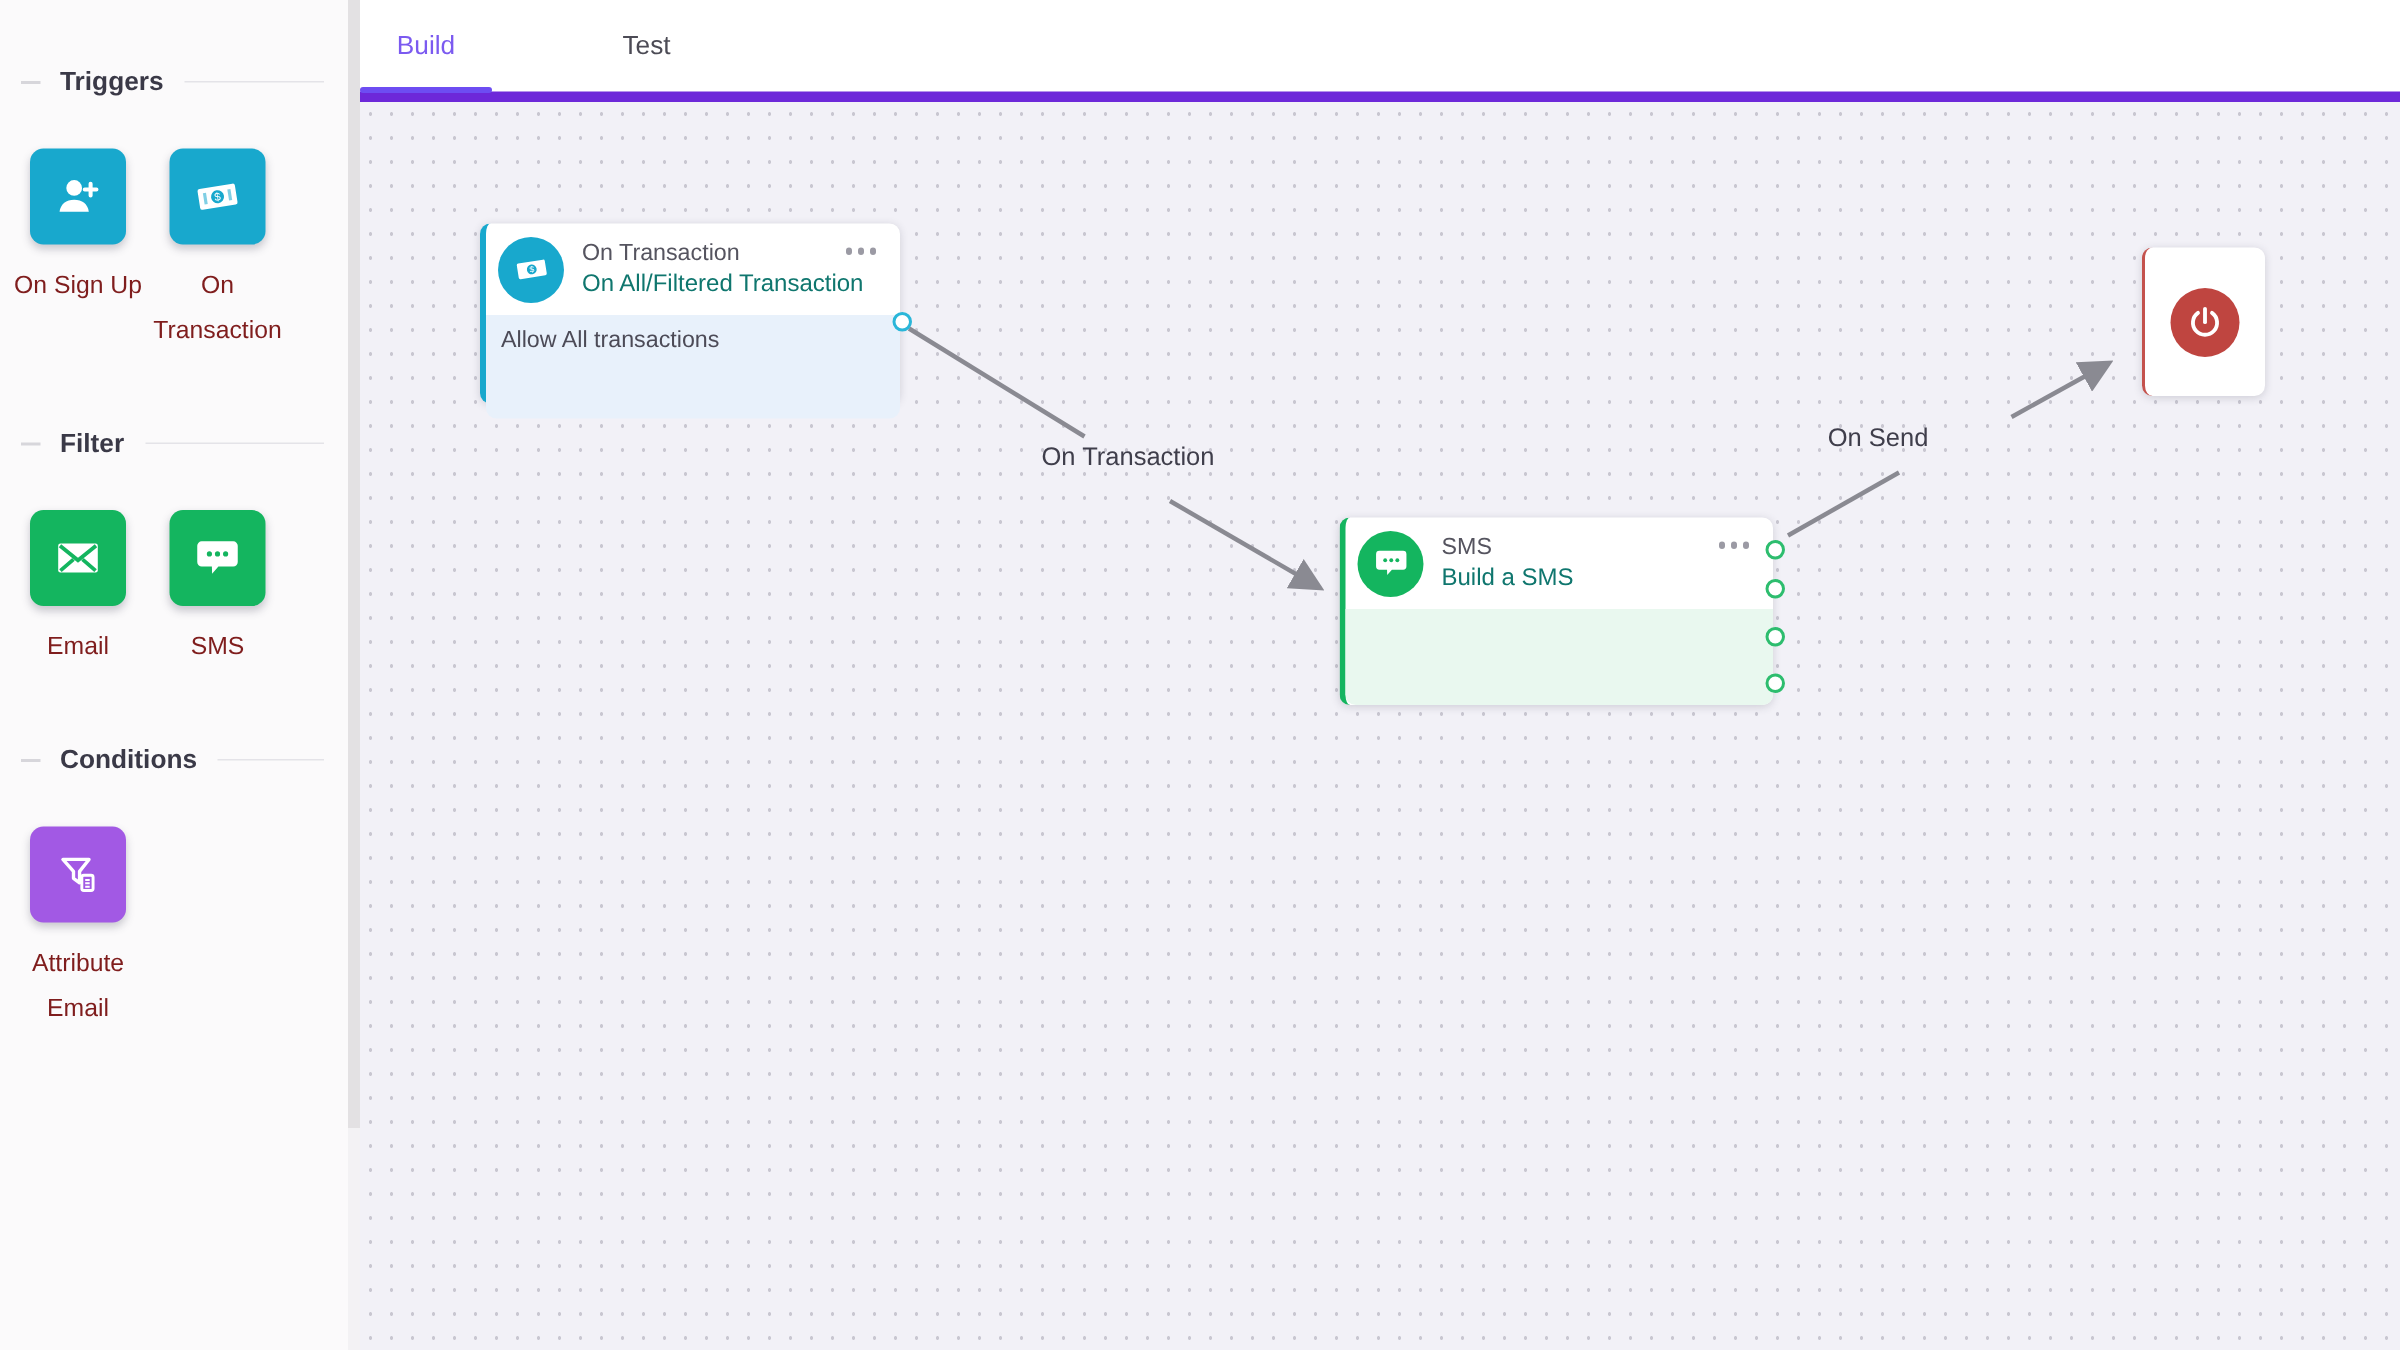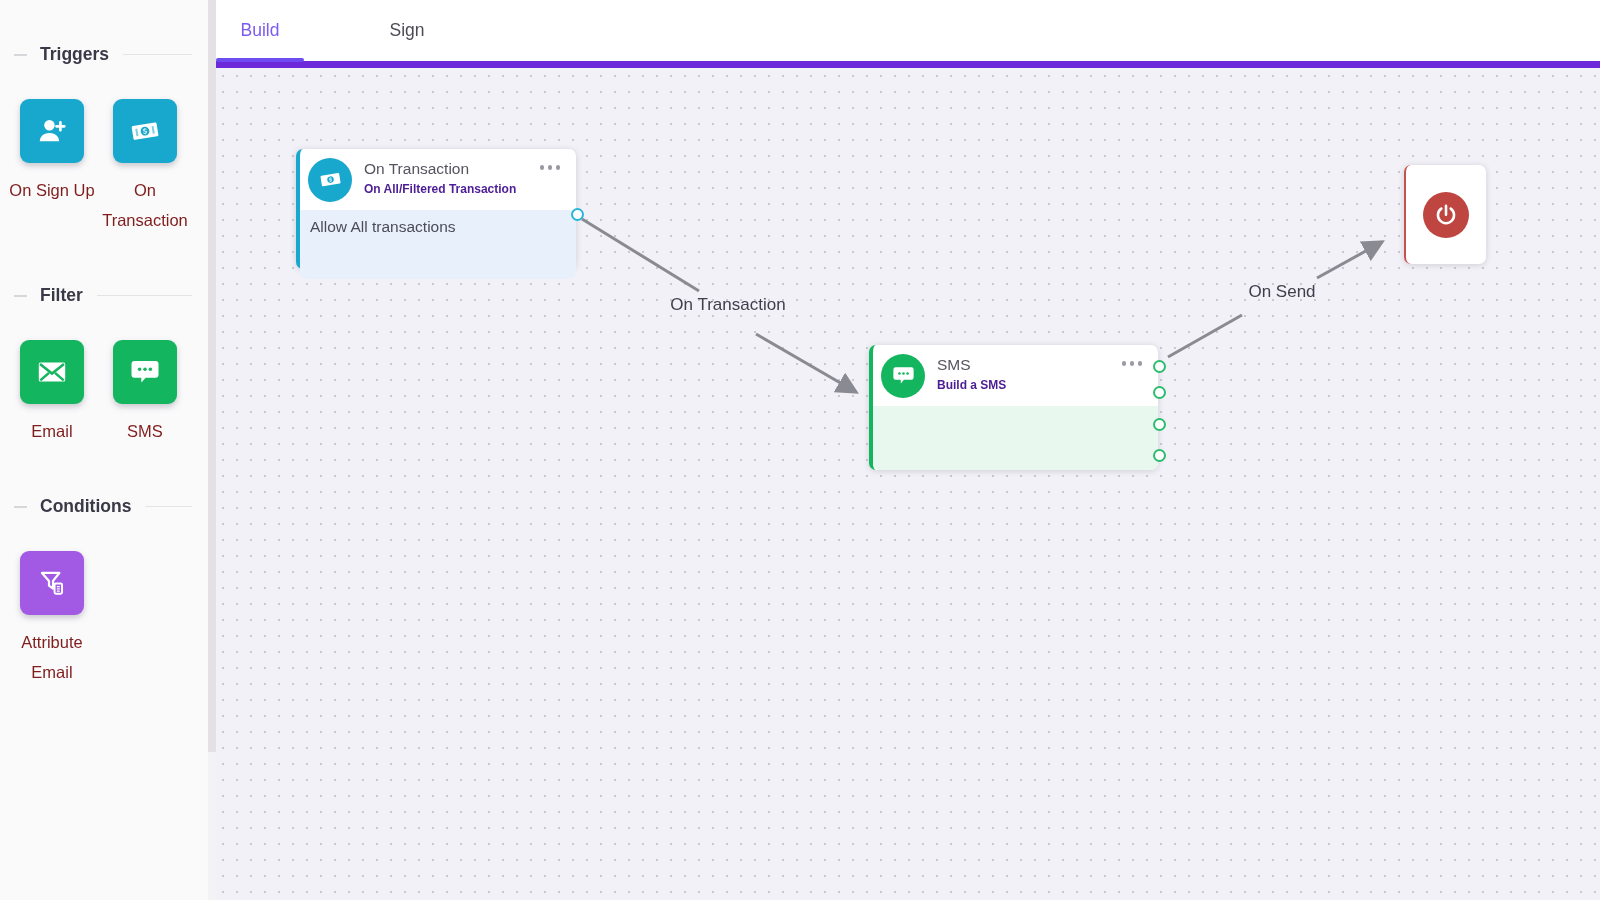--- a/index.html
+++ b/index.html
@@ -1,20 +1,20 @@
 <!DOCTYPE html>
 <html><head>
 <meta charset="utf-8">
 <style>
   * { margin:0; padding:0; box-sizing:border-box; }
   html,body { width:1600px; height:900px; overflow:hidden; font-family:"Liberation Sans", sans-serif; }
   .app { display:flex; width:1600px; height:900px; background:#fff; }
 
   
-  aside { width:208px; flex:none; background:#fbfafb; padding-top:44px; overflow:hidden; }
+  aside { width:232px; flex:none; background:#fbfafb; padding-top:44px; overflow:hidden; }
   .section { margin-bottom:50px; }
   .sec-head { display:flex; align-items:center; padding-right:16px; }
   .sec-dash { width:13px; height:2px; background:#d7d6db; margin-left:14px; flex:none; }
   .sec-title { margin-left:13px; font-size:17.5px; font-weight:700; color:#3a3947; }
   .sec-line { flex:1; height:1px; background:#e4e3e8; margin-left:14px; }
   .tiles { display:flex; flex-wrap:wrap; padding-left:20px; margin-top:34px; column-gap:29px; row-gap:28px; }
   .tile-item { width:64px; }
   .tile { width:64px; height:64px; border-radius:9px; display:flex; align-items:center; justify-content:center;
           box-shadow:0 3px 6px rgba(70,70,90,.28); cursor:grab; }
   .tile svg { width:36px; height:36px; }
@@ -48,21 +48,21 @@
   .node-2 { left:653px; top:277px; width:289px; height:125px; border-left:4px solid #14b55f; }
   .node-3 { left:1188px; top:97px; width:82px; height:99px; border-left:2px solid #c4524d;
             display:flex; align-items:center; justify-content:center; }
   .node-head { display:flex; align-items:center; height:61px; padding:0 12px 0 8px; position:relative; }
   .node-icon { width:44px; height:44px; border-radius:50%; flex:none; display:flex; align-items:center; justify-content:center; }
   .icon-cyan { background:#18a8cd; }
   .icon-green { background:#14b55f; }
   .node-icon svg { width:27px; height:27px; }
   .node-titles { margin-left:12px; flex:1; min-width:0; }
   .nt { font-size:15.5px; color:#55545f; line-height:20px; }
-  .ns { font-size:12px; font-weight:700; color:#4c1d95; line-height:21px; white-space:nowrap; }
+  .ns { font-size:16px; font-weight:400; color:#0f766e; line-height:21px; white-space:nowrap; }
   .menu-dots { position:absolute; top:16px; right:16px; display:flex; gap:3.5px; cursor:pointer; }
   .menu-dots i { width:4.5px; height:4.5px; border-radius:50%; background:#9b9aa4; }
   .node-body { height:69px; border-radius:0 0 7px 7px; padding:8px 10px; font-size:15.5px; color:#4c4b57; }
   .node-2 .node-body { height:64px; }
   .body-blue { background:#e8f1fb; }
   .body-mint { background:#e9f8ef; }
   .port { position:absolute; width:13px; height:13px; border-radius:50%; background:#fff; cursor:crosshair; }
   .port-cyan { border:2.5px solid #2ab6d9; right:-8px; top:59px; }
   .port-green { border:2.5px solid #2dbd6e; right:-8px; }
   .pg-1 { top:15px; } .pg-2 { top:41px; } .pg-3 { top:73px; } .pg-4 { top:104px; }
@@ -167,40 +167,40 @@
     <div class="thumb"></div>
   </div>
 
   <main>
     <div class="tabbar">
       <div class="tab tab-build">
         <span>Build</span>
         <div class="underline"></div>
       </div>
       <div class="tab tab-test">
-        <span>Sign</span>
+        <span>Test</span>
       </div>
     </div>
 
     <div class="canvas">
 
       <svg class="edges">
         <defs>
           <marker id="arrow" viewBox="0 0 10 10" refX="8.5" refY="5" markerWidth="7.5" markerHeight="7.5" orient="auto">
             <path d="M0 0 L10 5 L0 10 z" fill="#8a8a92"></path>
           </marker>
         </defs>
         <line x1="366" y1="151" x2="483" y2="223" stroke="#8a8a92" stroke-width="3"></line>
         <line x1="540" y1="266" x2="640" y2="324" stroke="#8a8a92" stroke-width="3" marker-end="url(#arrow)"></line>
         <line x1="952" y1="289" x2="1026" y2="247" stroke="#8a8a92" stroke-width="3"></line>
         <line x1="1101" y1="210" x2="1166" y2="174" stroke="#8a8a92" stroke-width="3" marker-end="url(#arrow)"></line>
       </svg>
 
       <div class="edge-label" style="left:512px; top:237px;">On Transaction</div>
-      <div class="edge-label" style="left:1066px; top:224px;">On Send</div>
+      <div class="edge-label" style="left:1012px; top:224px;">On Send</div>
 
       <div class="node node-1">
         <div class="node-head">
           <div class="node-icon icon-cyan">
             <svg viewBox="0 0 24 24">
               <g transform="rotate(-9 12 12)">
                 <rect x="3.6" y="7.4" width="16.8" height="9.4" rx="1" fill="#fff"></rect>
                 <circle cx="12" cy="12.1" r="2.9" fill="#18a8cd"></circle>
                 <text x="12" y="13.8" font-size="5" text-anchor="middle" fill="#fff" font-family="Liberation Sans, sans-serif">$</text>
               </g>

